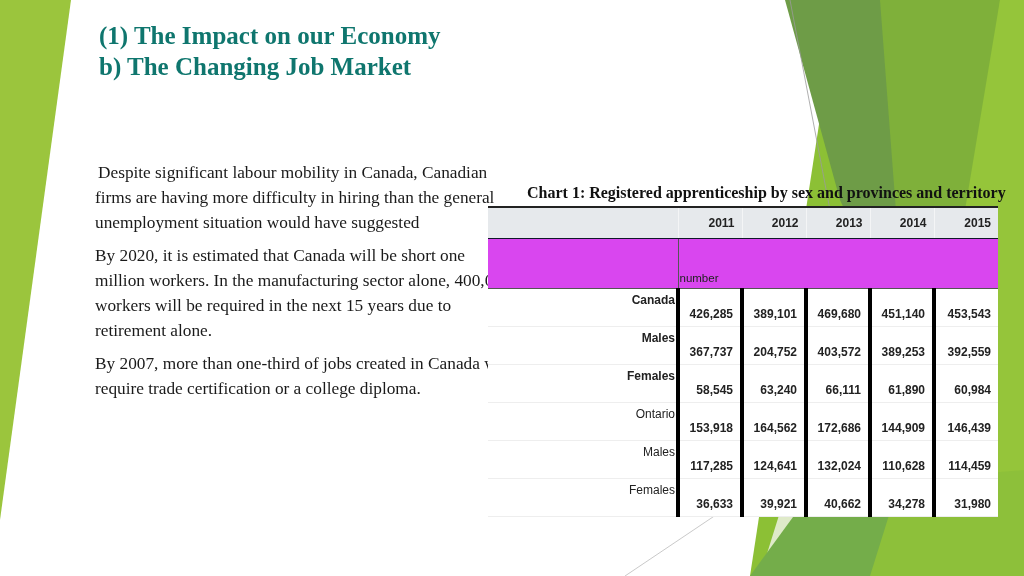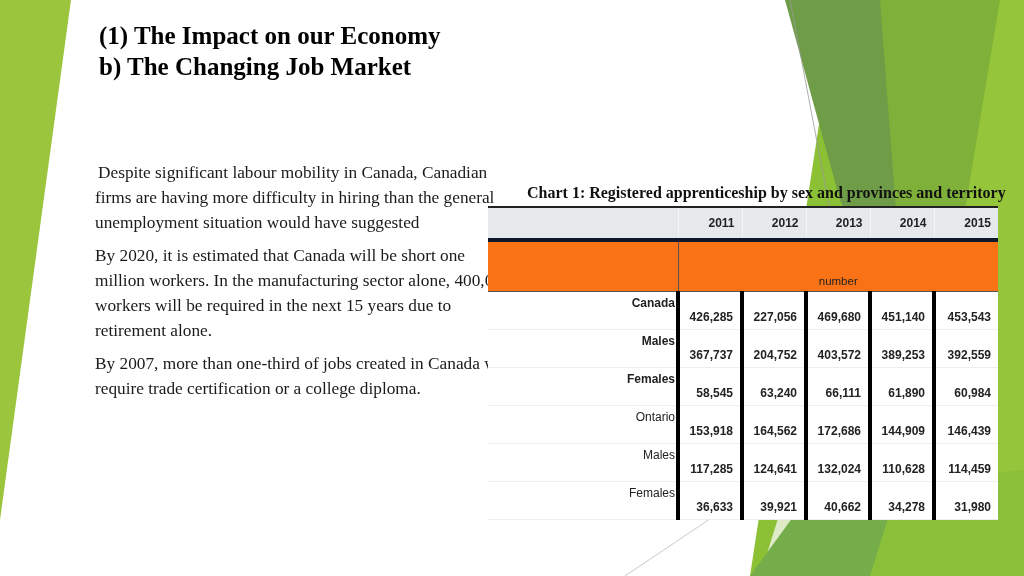--- a/index.html
+++ b/index.html
@@ -4,21 +4,21 @@
   <style>
     html, body { margin: 0; padding: 0; }
     body {
       width: 1024px; height: 576px; overflow: hidden; position: relative;
       background: #ffffff;
       font-family: "Liberation Serif", "DejaVu Serif", serif;
     }
     #bg { position: absolute; left: 0; top: 0; width: 1024px; height: 576px; z-index: 0; }
     .title {
       position: absolute; left: 99px; top: 20px; z-index: 2;
-      color: #000000; font-weight: bold; font-size: 25px; line-height: 31px;
+      color: #0f766e; font-weight: bold; font-size: 25px; line-height: 31px;
       font-family: "Liberation Serif", "DejaVu Serif", serif;
     }
     .title div { white-space: nowrap; }
     .body-text {
       position: absolute; left: 67px; top: 160px; width: 420px; z-index: 2;
       color: #1a1a1a; font-size: 17.3px; line-height: 25px;
       font-family: "Liberation Serif", "DejaVu Serif", serif;
       margin-left: 28px;
     }
     .body-text p { margin: 0 0 8px 0; }
@@ -31,26 +31,26 @@
     .table-wrap {
       position: absolute; left: 488px; top: 206px; width: 510px; z-index: 2;
       font-family: "Liberation Sans", "DejaVu Sans", sans-serif; color: #222;
     }
     table { border-collapse: collapse; width: 510px; table-layout: fixed; }
     col.c0 { width: 190px; }
     col.cy { width: 64px; }
     thead tr.years th {
       background: #e6e9ec; height: 30px; font-size: 12px; font-weight: bold;
       text-align: right; padding: 0 7px 0 1px; border-top: 2px solid #222;
-      border-bottom: 4px solid #0f172a; border-left: 1px solid #f4f5f6;
+      border-bottom: 1px solid #0f172a; border-left: 1px solid #f4f5f6;
     }
     thead tr.years th.blank { border-left: none; }
     thead tr.unit th {
-      background: #f97316; height: 44px; font-size: 11.5px; font-weight: normal;
-      text-align: center; vertical-align: bottom; padding-bottom: 4px;
+      background: #d946ef; height: 44px; font-size: 11.5px; font-weight: normal;
+      text-align: left; vertical-align: bottom; padding-bottom: 4px;
       border-bottom: 1px solid #555;
     }
     thead tr.unit th.unit-label { border-left: 1px solid #555; }
     tbody td {
       height: 32px; font-size: 12px; background: #ffffff;
       border-bottom: 1px solid #eeeeee;
     }
     tbody td.label {
       text-align: right; vertical-align: top; padding-top: 4px; font-size: 12px;
     }
@@ -114,21 +114,21 @@
       </tr>
       <tr class="unit">
         <th></th>
         <th class="unit-label" colspan="5">number</th>
       </tr>
     </thead>
     <tbody>
       <tr>
         <td class="label bold">Canada</td>
         <td class="num">426,285</td>
-        <td class="num">227,056</td>
+        <td class="num">389,101</td>
         <td class="num">469,680</td>
         <td class="num">451,140</td>
         <td class="num">453,543</td>
       </tr>
       <tr>
         <td class="label bold">Males</td>
         <td class="num">367,737</td>
         <td class="num">204,752</td>
         <td class="num">403,572</td>
         <td class="num">389,253</td>

